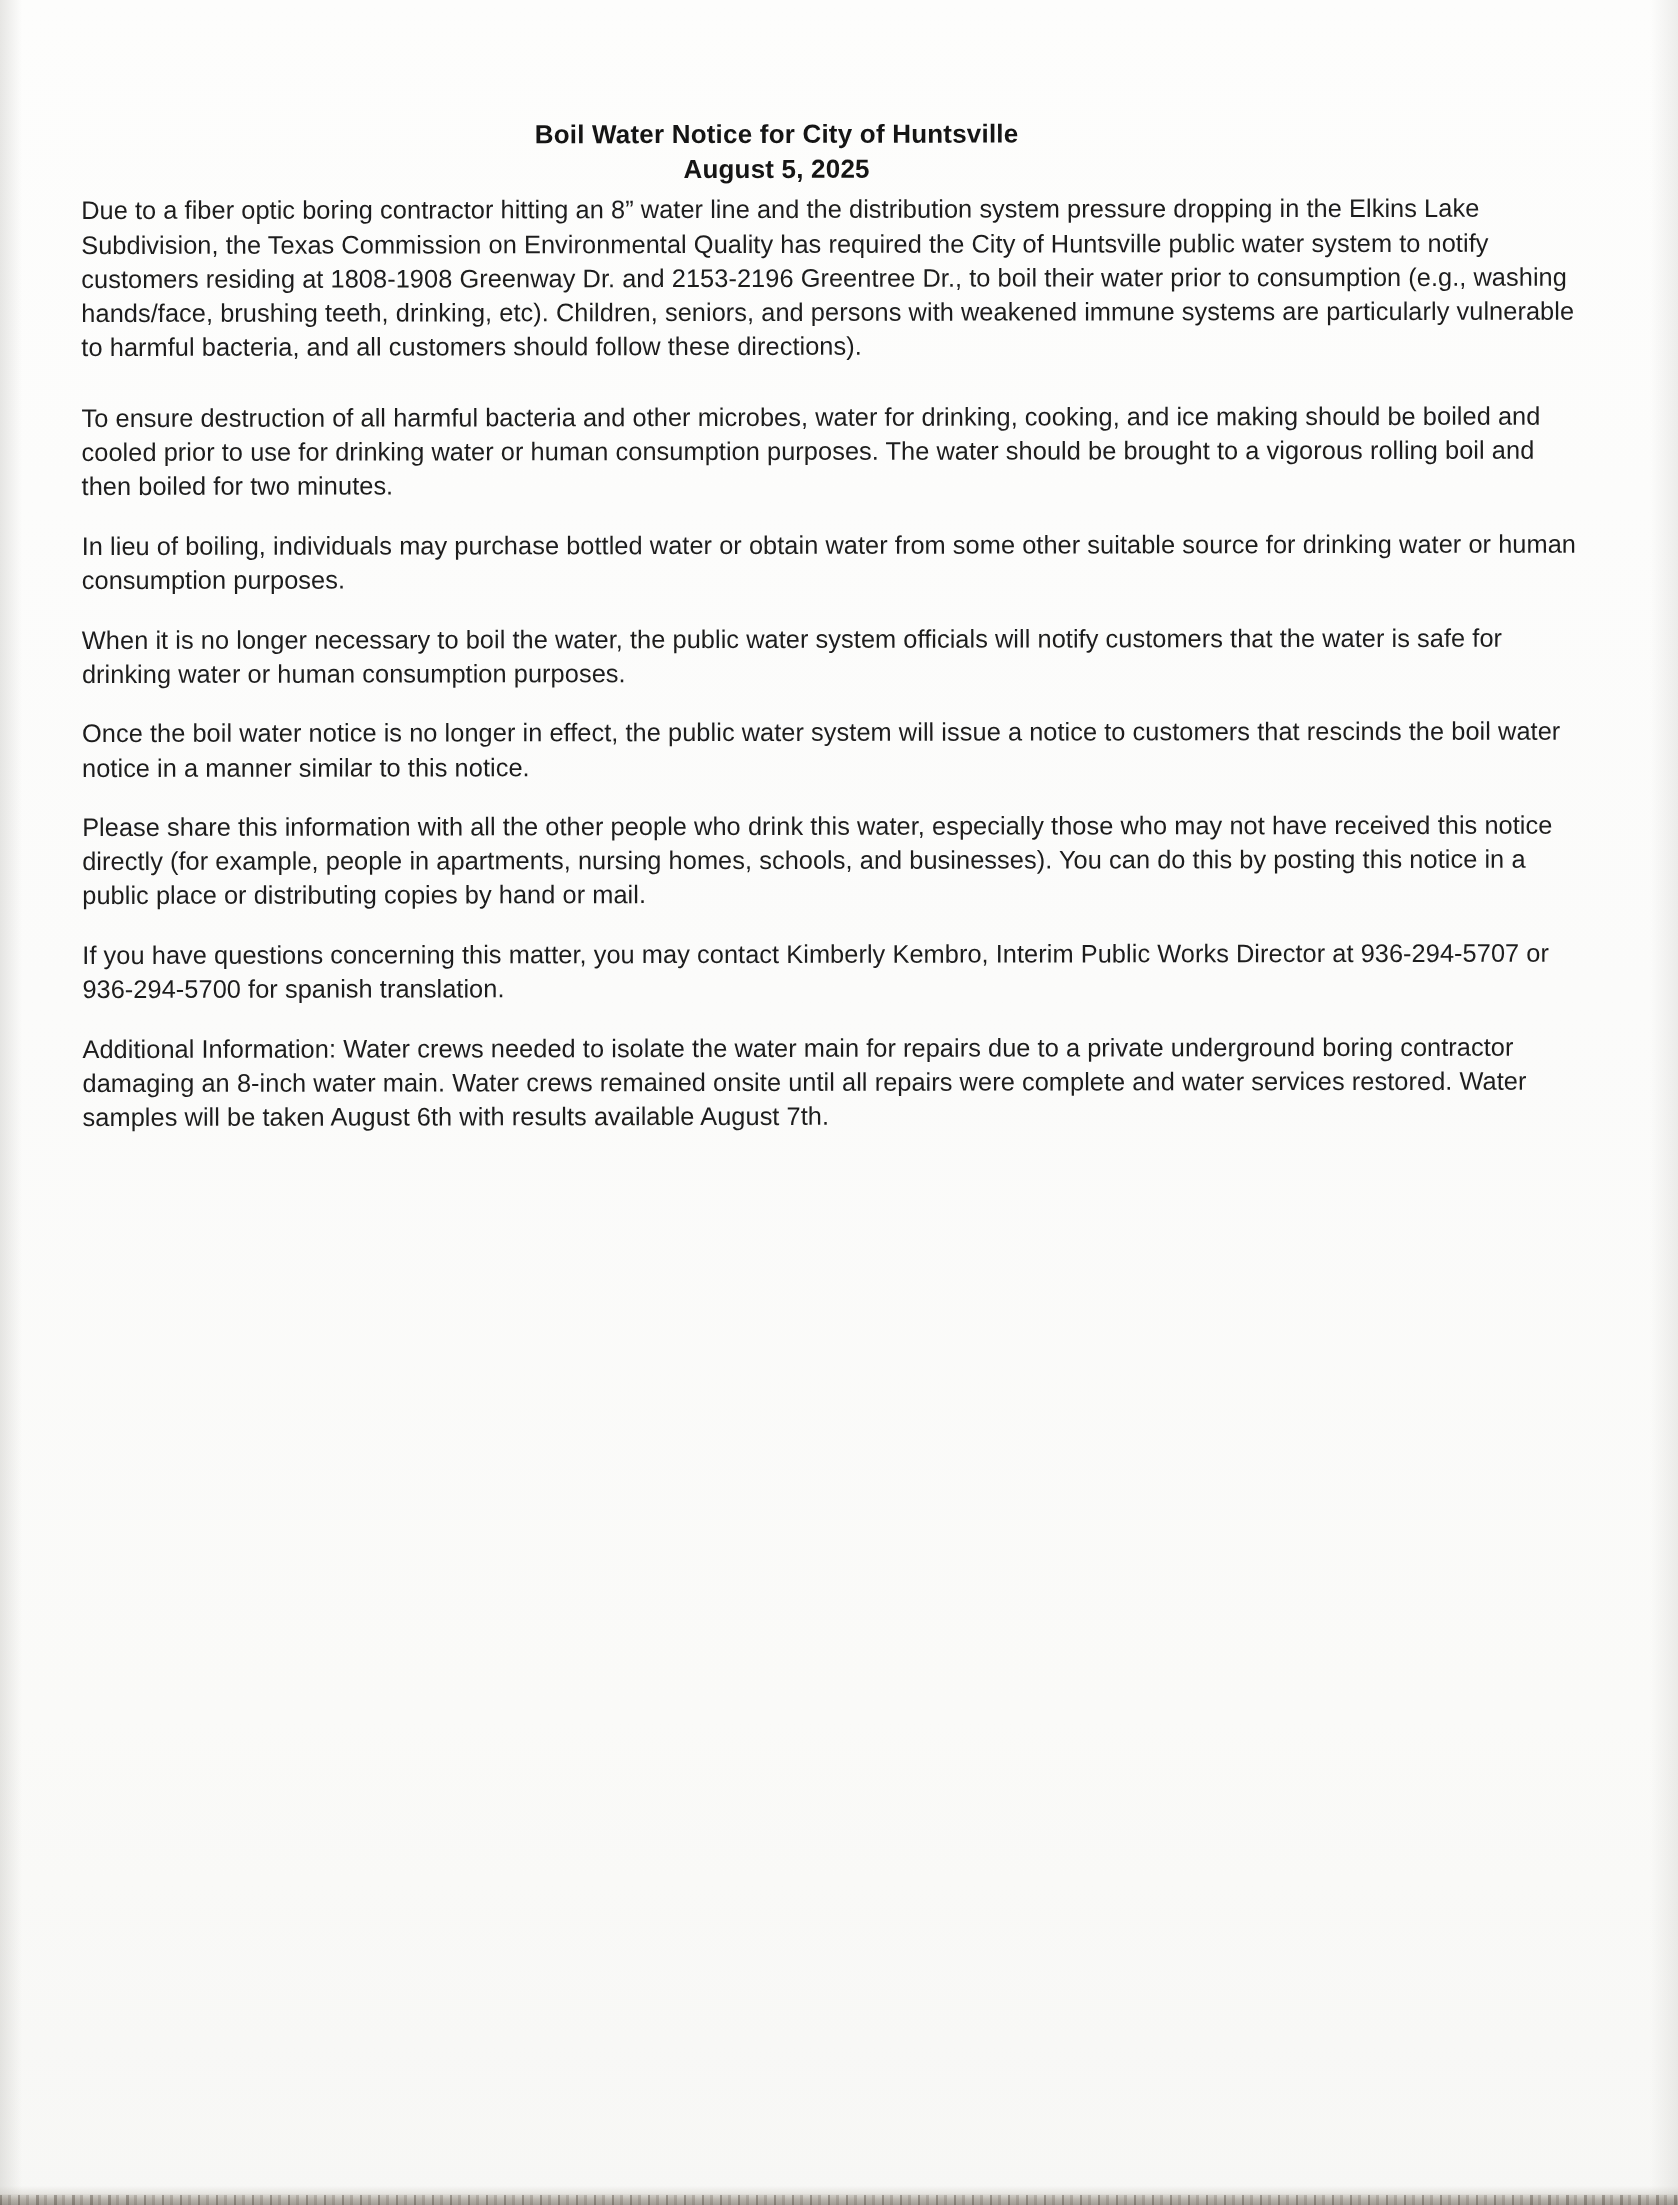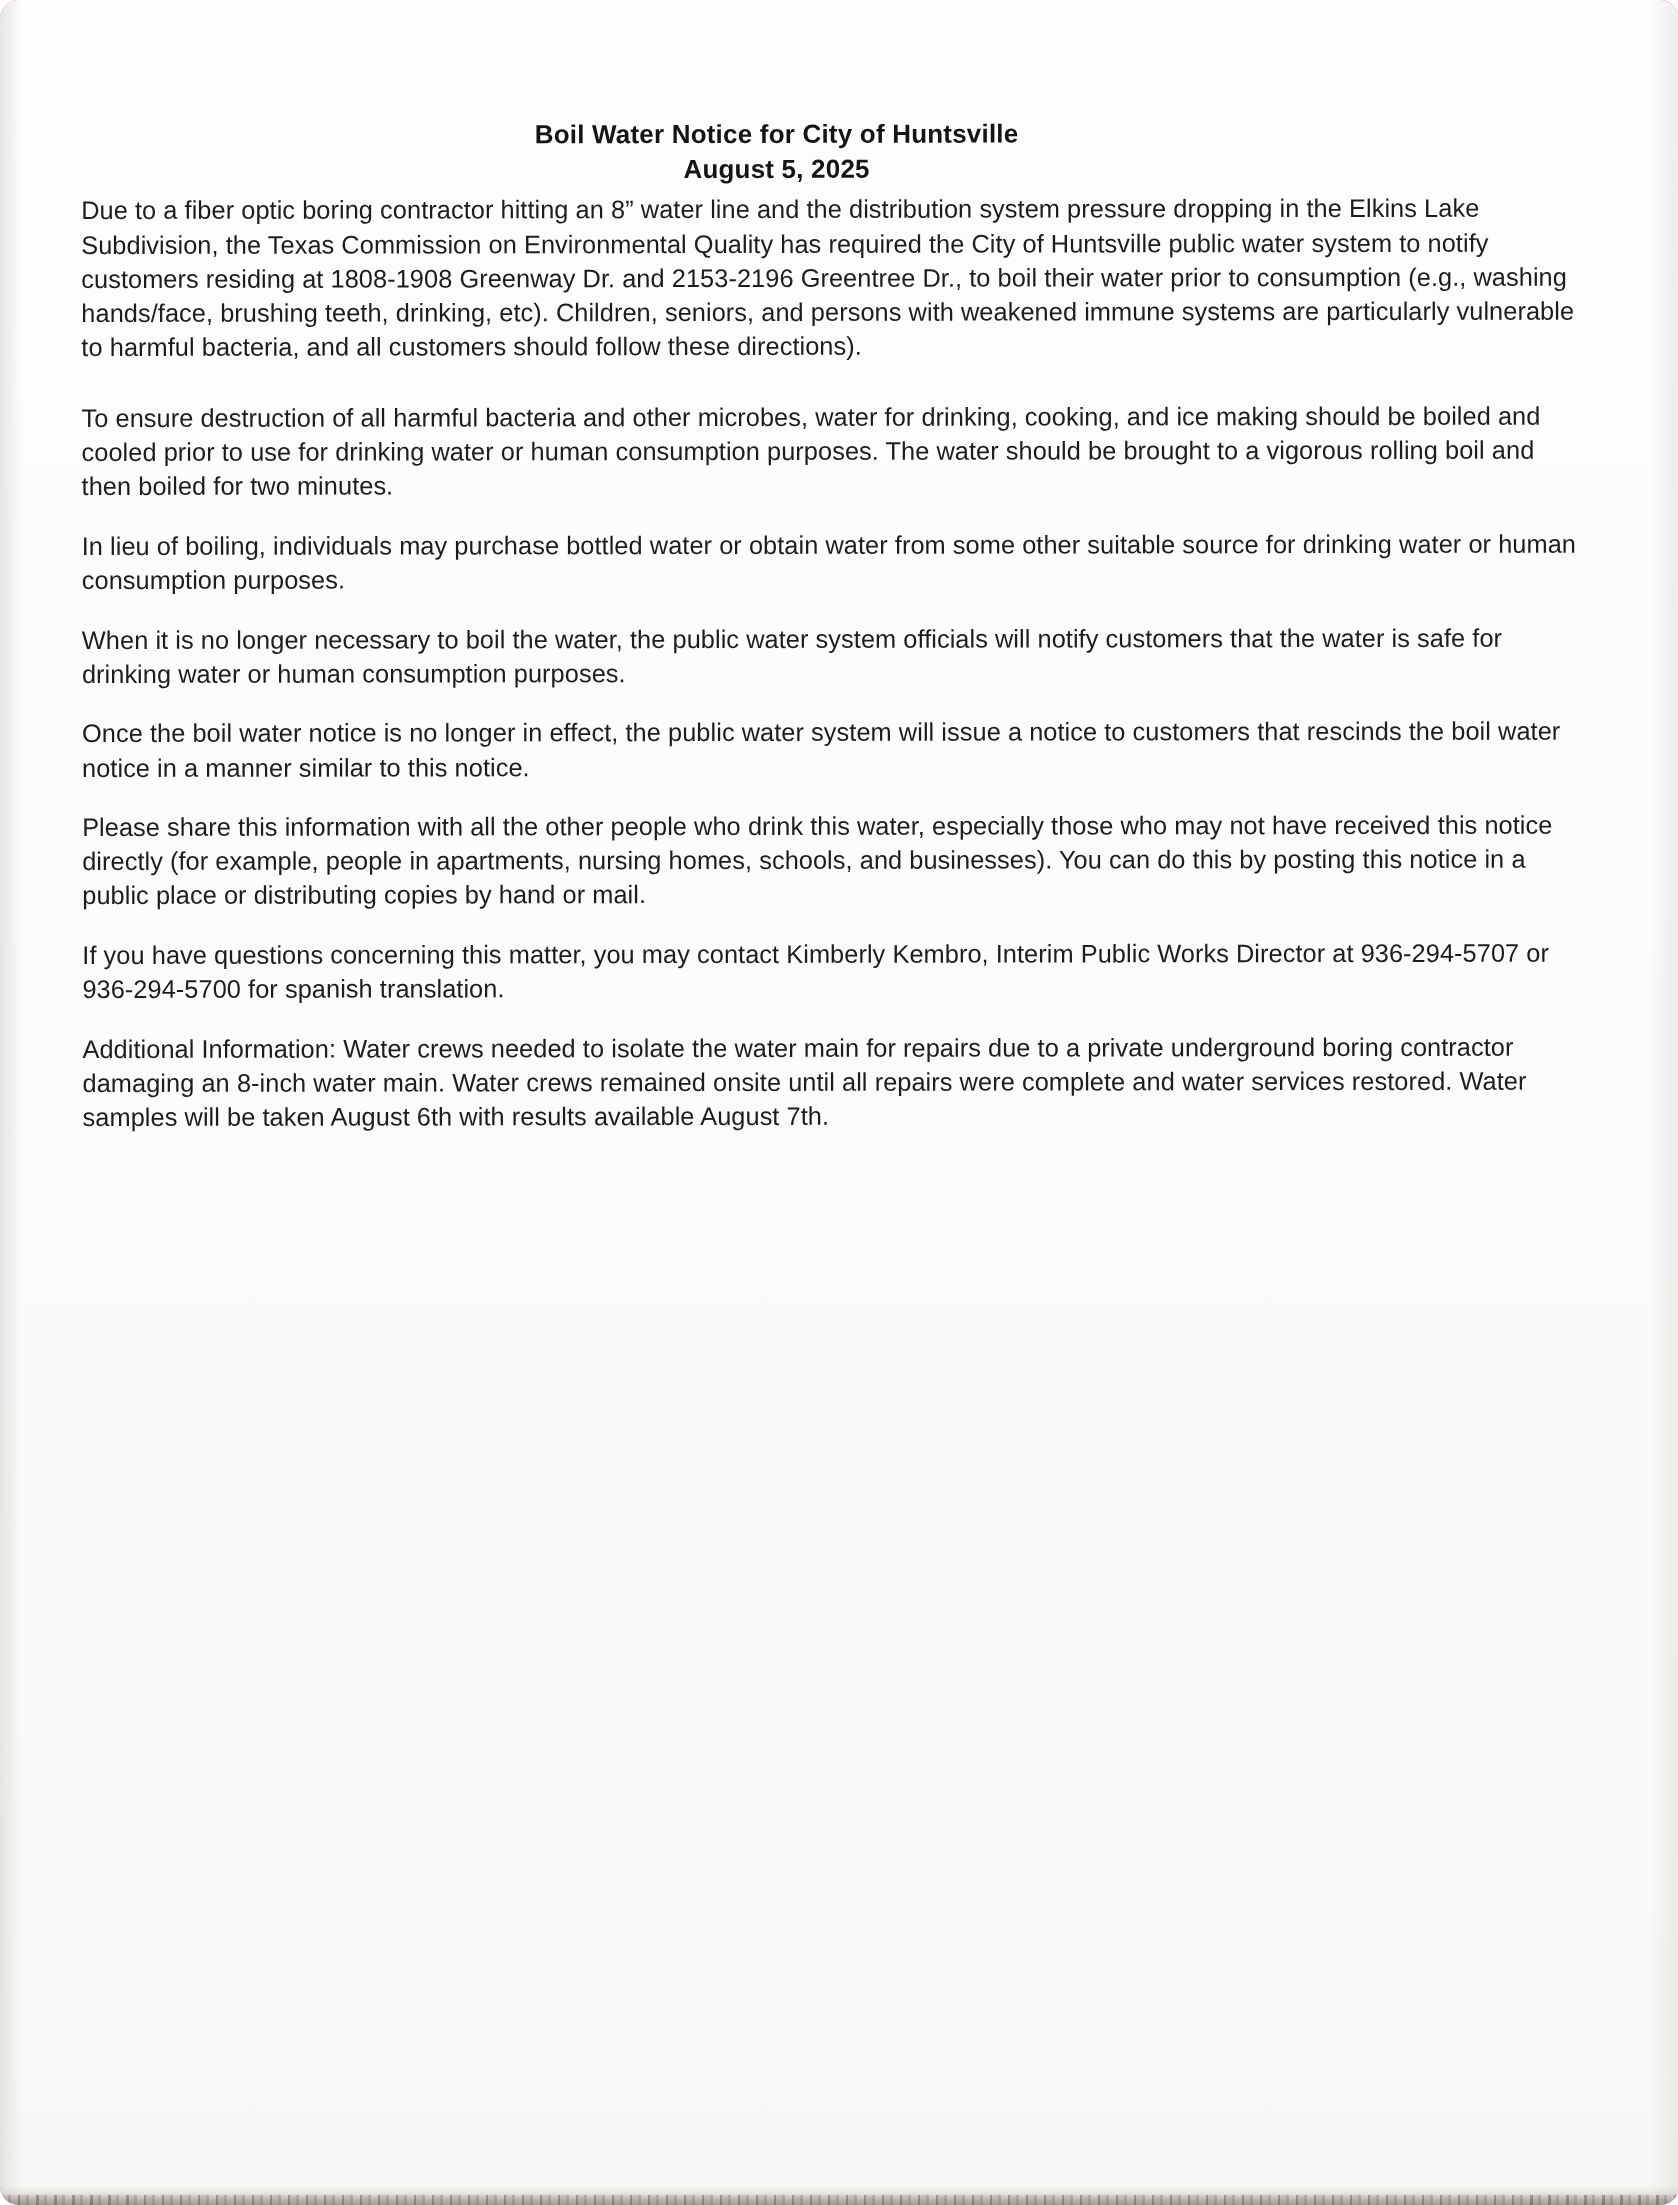--- a/index.html
+++ b/index.html
@@ -8,21 +8,20 @@
     background: #ffffff;
   }
   .page {
     position: relative;
     width: 1679px;
     height: 2205px;
     background: #ec4899;
     overflow: hidden;
     font-family: "Liberation Sans", sans-serif;
     color: #1b1b1b;
-    border-radius: 19px;
   }
   
   .paper-tint {
     position: absolute;
     inset: 0;
     background:
       linear-gradient(180deg, #fdfdfc 0%, #fbfbfa 45%, #fafaf8 78%, #f7f7f5 100%);
     pointer-events: none;
   }
   .scan-shadow-left {

